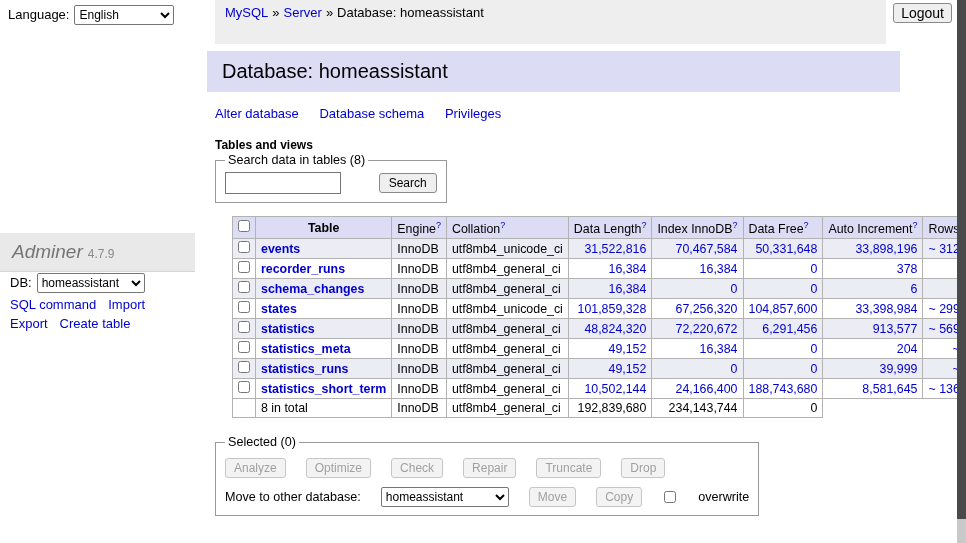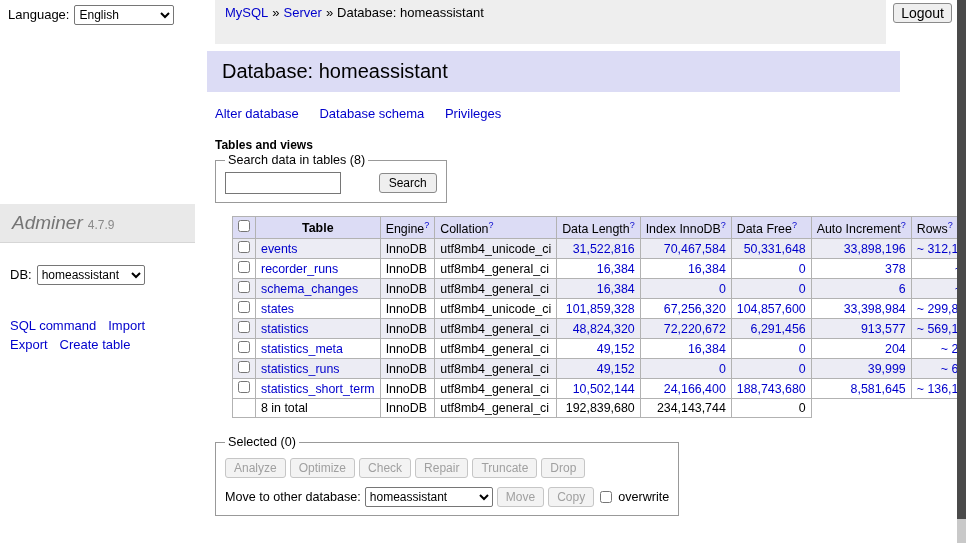--- a/index.html
+++ b/index.html
@@ -23,21 +23,21 @@
   
   .cols{display:flex;align-items:center;margin-top:7px}
   .sidebar{flex:0 0 207px}
   .main{flex:0 0 693px;max-width:693px}
 
   
   h1{margin:0 12px 0 0;padding:8px 12px;background:#e9e9e9;border-bottom:1px solid #d6d6d6;
      font-weight:normal;font-size:19px}
   .app-name{font-style:italic;color:#757575;font-size:19px}
   .app-version{font-size:12px;color:#8a8a8a;margin-left:5px}
-  .side-block{margin:13px 12px 0 0;padding:9px 10px}
+  .side-block{margin:0 12px 0 0;padding:1px 10px}
   .db-row label{margin-right:5px}
   .db-row select{width:108px}
   .cmd-links div{line-height:1.5}
   .cmd-links a{margin-right:12px}
   .tables-list{border-bottom:1px solid #ccc;padding-bottom:13px;font-size:12.5px}
   .tables-list a{display:block;line-height:1.32;white-space:nowrap}
 
   
   h2{margin:0;padding:9px 15px;background:var(--hbg,#dcdcf5);font-weight:normal;font-size:20px}
   .main-inner{padding:14px 0 0 8px}
@@ -52,25 +52,25 @@
   table{border-collapse:collapse;margin:13px 0 0 17px;font-size:12.4px}
   td,th{border:1px solid #b2b2b2;padding:2px 5px;white-space:nowrap}
   thead td,thead th{background:var(--hbg,#dcdcf5)}
   thead th{font-weight:bold;text-align:center;padding:2px 30px}
   thead td{text-align:left}
   sup a{font-size:9px}
   tbody th{font-weight:normal;text-align:left}
   tr.odd td,tr.odd th{background:var(--odd,#ececf4)}
   td.check{text-align:center;width:16px;padding:2px 3px}
   td.num{text-align:right}
-  .name a{font-weight:normal}
+  .name a{font-weight:bold}
   .bold{font-weight:normal}
 
   .selected-fs{margin-top:17px}
-  .fs-row{display:flex;align-items:center;gap:4px;margin-top:4px}
+  .fs-row{display:flex;align-items:center;gap:20px;margin-top:4px}
   .dbtn{font-size:12px;padding:2px 8px;border:1px solid #c6c6c6;border-radius:3px;background:#f3f3f3;color:#a0a0a0}
   .move-row{margin-top:9px;font-size:12.6px}
   .move-row select{width:128px}
 
   .create-links{margin:17px 0 0}
   .create-links a{margin-right:17px}
 
   .scrollbar{position:absolute;top:0;right:0;width:9px;height:543px;background:#c9c9c9}
   .scroll-thumb{position:absolute;top:0;right:0;width:9px;height:519px;background:#4a4a4a}
 </style>

